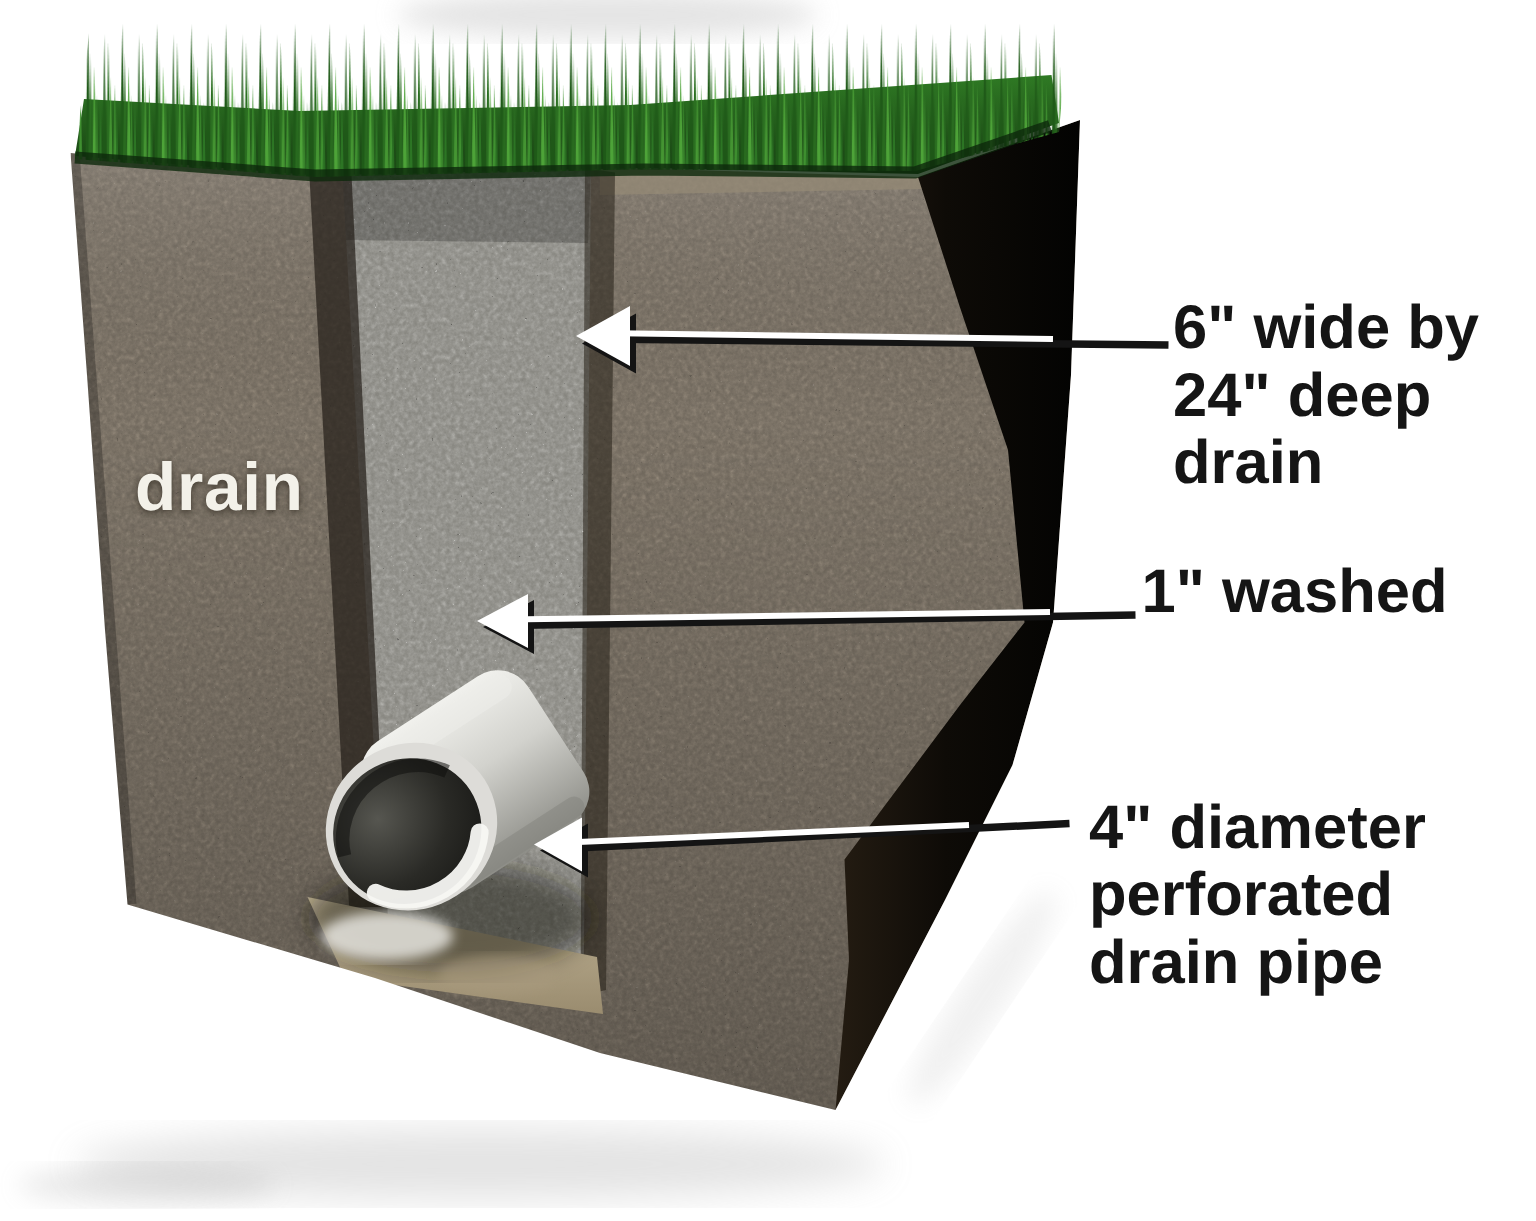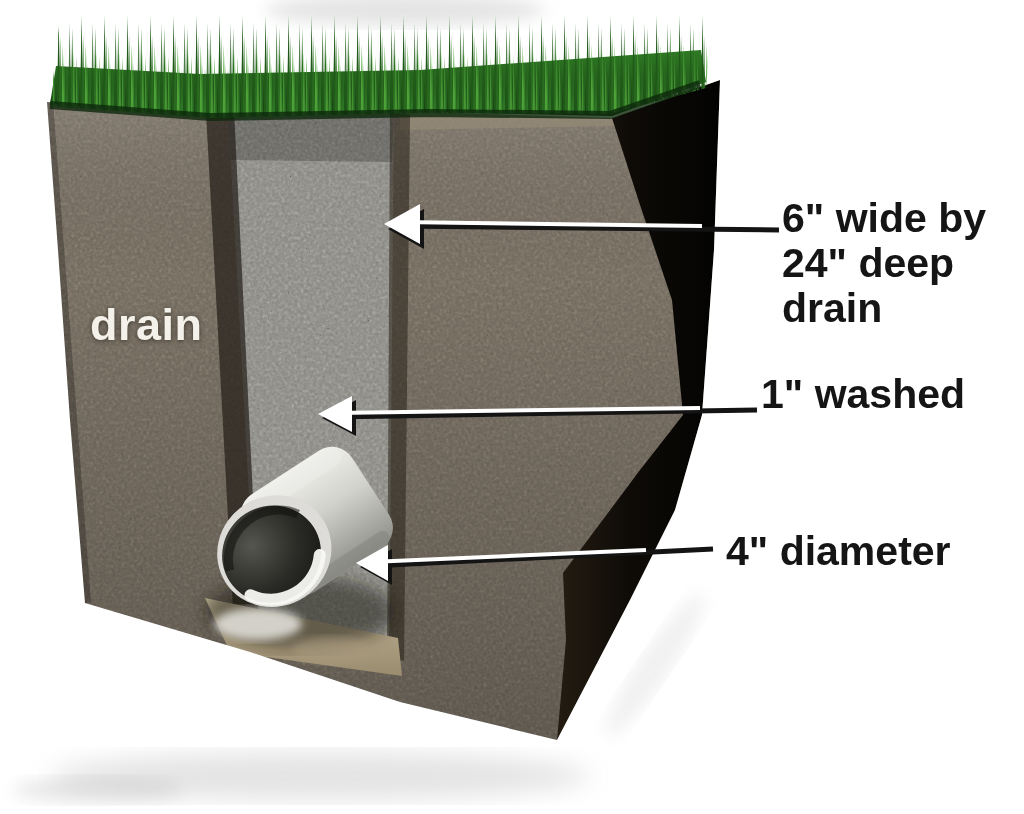--- a/index.html
+++ b/index.html
@@ -192,15 +192,17 @@
   <div class="ln">24" deep</div>
   <div class="ln">drain</div>
 </div>
 
 <div class="ann ann2">
   <div class="ln">1" washed</div>
 </div>
 
 <div class="ann ann3">
   <div class="ln">4" diameter</div>
+  <div class="ln">perforated</div>
+  <div class="ln">drain pipe</div>
 </div>
 
 </div>
 
 </body></html>

